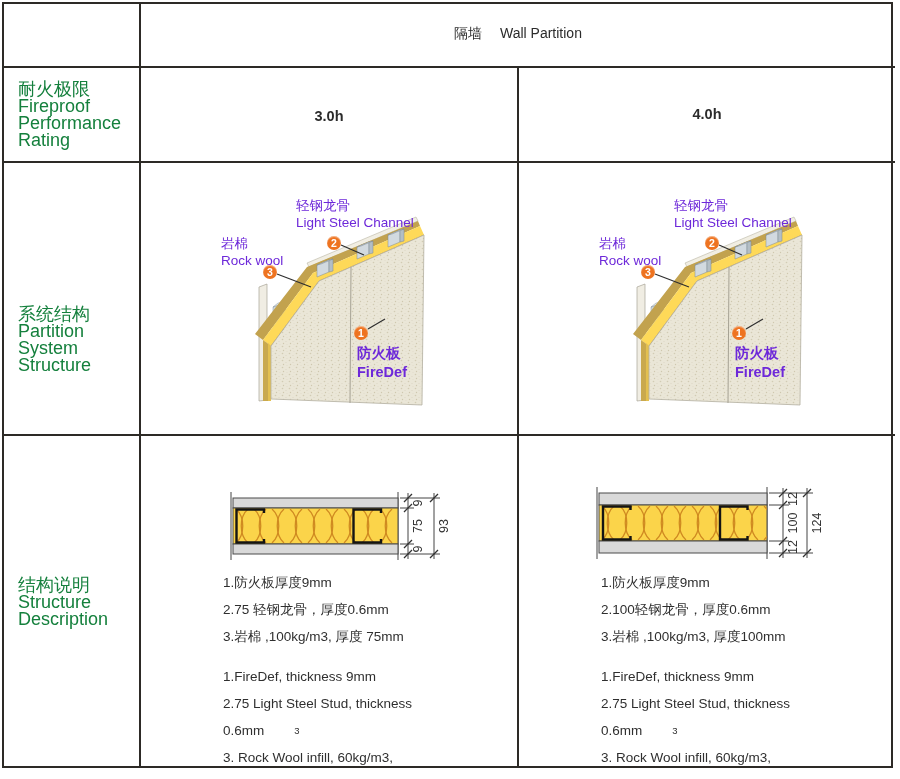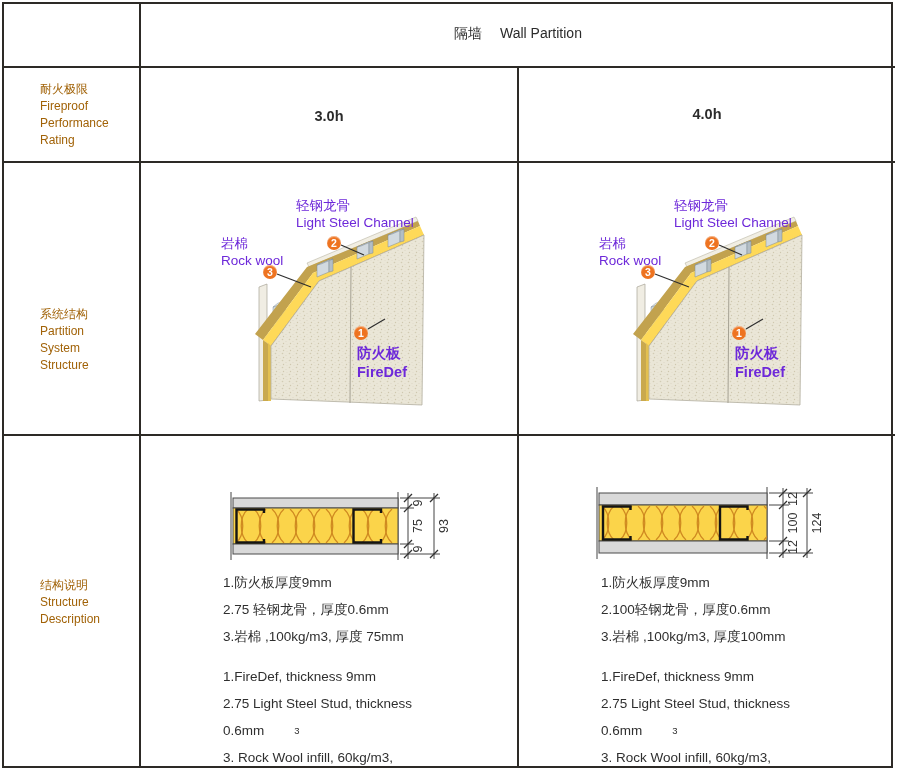--- a/index.html
+++ b/index.html
@@ -3,22 +3,22 @@
 <meta charset="utf-8">
 <style>
   html,body{margin:0;padding:0;background:#ffffff;}
   #page{position:relative;width:900px;height:779px;background:#ffffff;overflow:hidden;
         font-family:"Liberation Sans","DejaVu Sans",sans-serif;color:#2b2b2b;}
   .line{position:absolute;background:#2d2a26;}
   #frame{position:absolute;left:2px;top:2px;width:891px;height:766px;border:2px solid #2d2a26;box-sizing:border-box;}
   .cell{position:absolute;box-sizing:border-box;}
   .center{display:flex;align-items:center;justify-content:center;}
   .pre{white-space:pre-line;}
-  .rowlabel{display:flex;flex-direction:column;justify-content:center;padding-left:38px;
-            font-size:12px;line-height:17px;color:#a16207;}
+  .rowlabel{display:flex;flex-direction:column;justify-content:center;padding-left:16px;
+            font-size:18px;line-height:17px;color:#15803d;}
   .title{font-size:14px;color:#2b2b2b;}
   .rating{font-size:14.5px;font-weight:bold;color:#2b2b2b;}
   .diag-label{position:absolute;font-size:13.5px;line-height:16.5px;color:#6d28d9;}
   .diag-label.big{font-size:14.5px;line-height:18.5px;font-weight:bold;}
   .badge{position:absolute;width:14px;height:14px;border-radius:50%;background:#ee7320;
          color:#ffffff;font-size:10.5px;font-weight:bold;display:flex;align-items:center;
          justify-content:center;box-shadow:inset 0 1px 1px rgba(255,255,255,.5);}
   .wall-svg,.sect-svg{position:absolute;left:0;top:0;}
   .desc{position:absolute;left:82px;top:133px;font-size:13.5px;line-height:27px;color:#2f2f2f;}
   .desc-gap{height:13px;}

